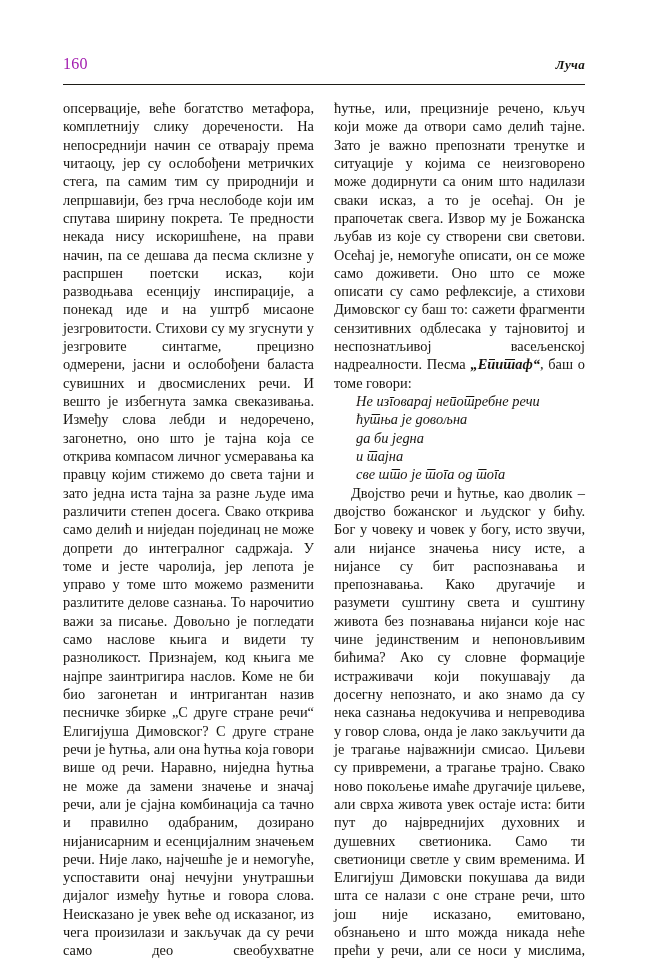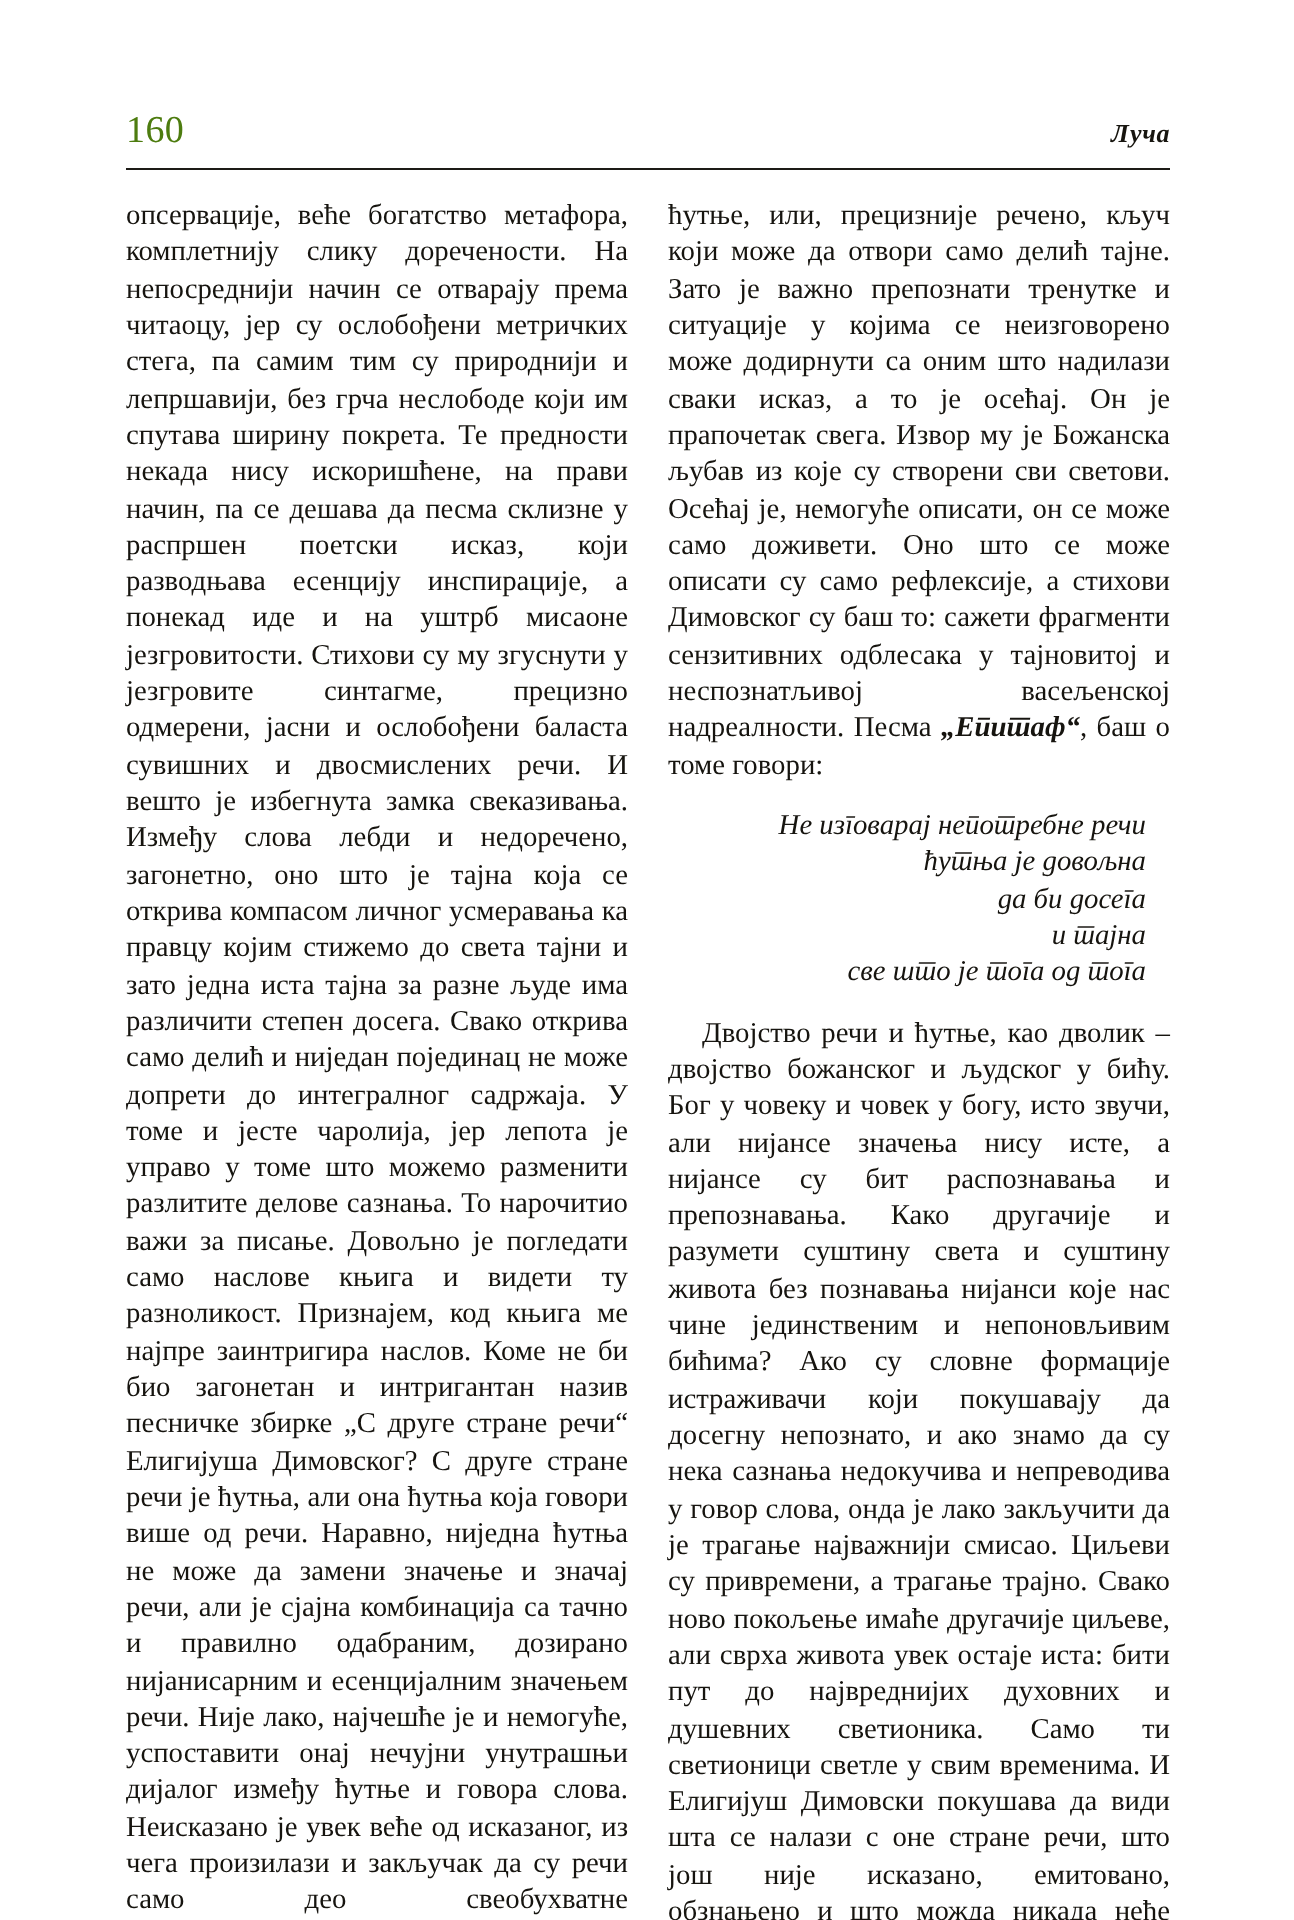--- a/index.html
+++ b/index.html
@@ -27,23 +27,23 @@
   .running-head {
     position: absolute;
     left: 63px;
     top: 55px;
     width: 522px;
     display: flex;
     align-items: baseline;
     justify-content: space-between;
   }
   .folio {
-    font-size: 19px;
+    font-size: 16px;
     letter-spacing: 0.2px;
-    color: #4d7c0f;
+    color: #a21caf;
   }
   .head-title {
     font-size: 13px;
     font-style: italic;
     font-weight: bold;
     letter-spacing: 0.3px;
     color: #17150f;
   }
   .head-rule {
     position: absolute;
@@ -82,26 +82,26 @@
   }
   
   .col p.cont::after {
     content: "";
     display: inline-block;
     width: 100%;
   }
 
   
   .verse {
-    margin: 12px;
+    margin: 0;
     padding-left: 22px;
     font-style: italic;
     font-size: 14.4px;
     line-height: 18.32px;
-    text-align: right;
+    text-align: left;
   }
   .verse div {
     white-space: nowrap;
   }
   .verse .ref {
     font-style: normal;
   }
 
   .work-title {
     font-style: italic;
@@ -126,21 +126,21 @@
     <div class="col">
       <p class="cont">опсервације, веће богатство метафора, комплетнију слику доречености. На непосреднији начин се отварају према читаоцу, јер су ослобођени метричких стега, па самим тим су природнији и лепршавији, без грча  неслободе који им спутава ширину покрета. Те предности некада нису искоришћене, на прави начин, па се дешава да песма склизне у распршен поетски исказ, који разводњава есенцију инспирације, а понекад иде и на уштрб мисаоне језгровитости. Стихови су му згуснути у језгровите синтагме, прецизно одмерени, јасни и ослобођени баласта сувишних и двосмислених речи. И вешто је избегнута замка свеказивања. Између слова лебди и недоречено, загонетно, оно што је тајна која се открива компасом личног усмеравања ка правцу којим стижемо до света тајни и зато једна иста тајна за разне људе има различити степен досега. Свако открива само делић и ниједан појединац не може допрети до интегралног садржаја. У томе и јесте чаролија, јер лепота је управо у томе што можемо разменити разлитите делове сазнања. То нарочитио важи за писање. Довољно је погледати само наслове књига и видети ту разноликост. Признајем, код књига ме  најпре заинтригира наслов. Коме не би био загонетан и интригантан назив песничке збирке „С друге стране речи“ Елигијуша Димовског? С друге стране речи је ћутња, али она ћутња која говори више од речи. Наравно, ниједна ћутња не може да замени  значење и значај речи, али је сјајна комбинација са тачно и правилно одабраним, дозирано нијанисарним и есенцијалним значењем речи. Није лако, најчешће је и немогуће,  успоставити онај нечујни унутрашњи дијалог између ћутње и говора слова. Неисказано је увек веће од исказаног, из чега произилази и закључак да су речи само део свеобухватне</p>
     </div>
 
     <div class="col">
       <p><span>ћутње, или, прецизније речено, кључ који може да отвори само делић тајне. Зато је важно препознати тренутке и ситуације  у којима се неизговорено може додирнути са оним што надилази сваки исказ, а то је осећај. Он је прапочетак свега. Извор му је Божанска љубав из које су створени сви светови. Осећај је, немогуће описати, он се може само доживети. Оно што се може описати су само рефлексије, а стихови Димовског су баш то: сажети фрагменти сензитивних одблесака у тајновитој и неспознатљивој васељенској надреалности. Песма </span><span class="work-title">„<span>Епитаф</span>“</span><span>, баш о томе говори:</span></p>
 
       <div class="verse">
         <div>Не изговарај непотребне речи</div>
         <div>ћутња је довољна</div>
-        <div>да би досега</div>
+        <div>да би једна</div>
         <div>и тајна</div>
         <div>све што је тога од тога</div>
       </div>
 
       <p class="indent cont">Двојство речи и ћутње, као дволик – двојство  божанског и људског у бићу. Бог у човеку и човек у богу, исто звучи, али нијансе значења нису исте, а нијансе су бит распознавања и препознавања. Како другачије и разумети суштину света и суштину живота без познавања нијанси које нас чине јединственим и непоновљивим бићима? Ако су словне формације истраживачи који покушавају да досегну непознато, и ако знамо да су нека сазнања недокучива и непреводива у говор слова, онда је лако закључити да је трагање најважнији смисао.  Циљеви су привремени, а трагање трајно. Свако ново покољење имаће другачије циљеве, али сврха живота увек остаје иста: бити пут до највреднијих духовних и душевних светионика. Само ти светионици светле у свим временима.  И Елигијуш Димовски покушава да види шта се налази с оне стране речи, што још није исказано, емитовано, обзнањено и што можда никада неће прећи у речи, али се носи у мислима, души, осећају. Те</p>
     </div>
 
   </div>
 
 </div>

